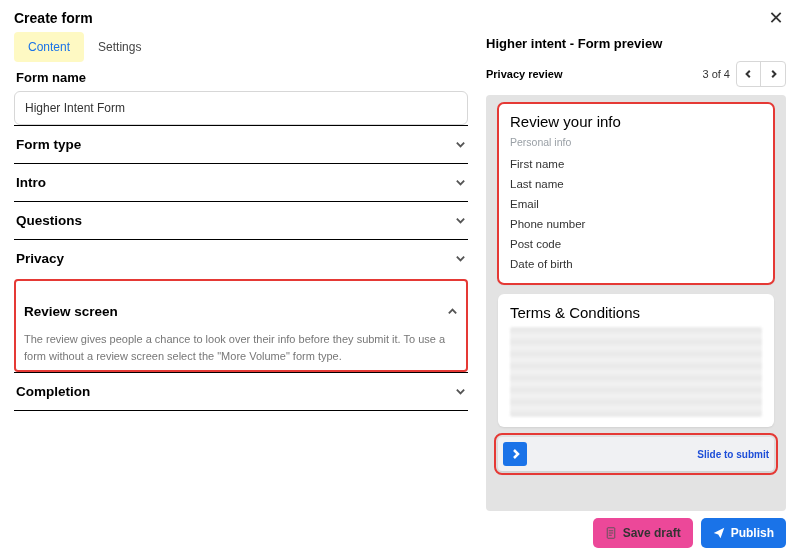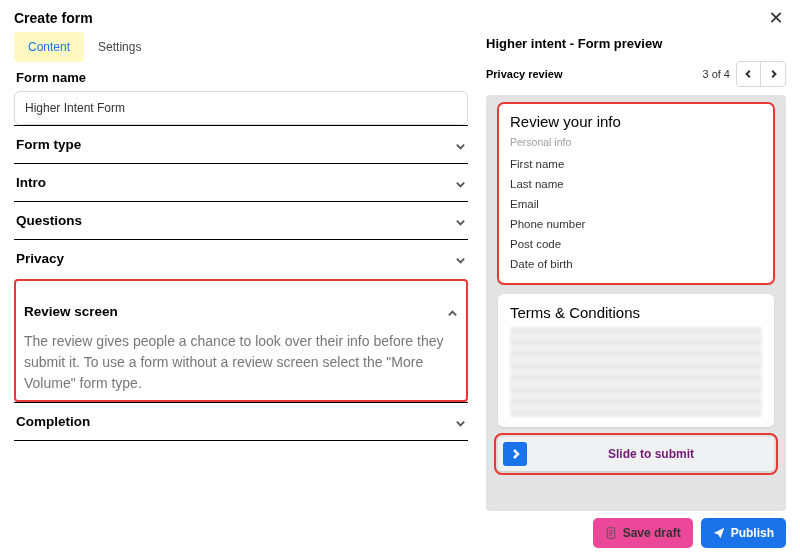--- a/index.html
+++ b/index.html
@@ -8,28 +8,28 @@
 .hdr-title{font-weight:700;font-size:14px}
 .close{font-size:18px;color:#333;cursor:pointer;width:20px;height:20px;display:flex;align-items:center;justify-content:center}
 .main{display:flex;padding:0 14px 0 14px;gap:18px}
 .left{flex:1;min-width:0}
 .tabs{display:flex;gap:0;margin-bottom:6px}
 .tab{padding:8px 14px;font-size:12px;cursor:pointer;border-radius:4px}
 .tab.active{background:#fef9c3;color:#1a73e8;font-weight:400}
 .tab:not(.active){color:#444}
 .sec-label{font-weight:700;font-size:13px;margin:8px 0 6px 2px}
 .input{width:100%;border:1px solid #d7d7d7;border-radius:6px;padding:9px 10px;font-size:12px;color:#333}
-.acc{border-top:1px solid #000;padding:11px 2px;display:flex;justify-content:space-between;align-items:flex-end;cursor:pointer}
+.acc{border-top:1px solid #000;padding:11px 2px;display:flex;justify-content:space-between;align-items:center;cursor:pointer}
 .acc:first-of-type{margin-top:14px}
 .acc:last-of-type{border-bottom:1px solid #000}
 .acc-title{font-weight:700;font-size:13.5px}
 .chev{width:12px;height:12px;display:flex;align-items:center;justify-content:center}
 .chev svg{width:11px;height:11px;stroke:#555;fill:none;stroke-width:2}
 .acc.open{padding-bottom:10px}
-.acc-desc{font-size:14px;color:#777;line-height:1.5;padding:2px 2px 10px 2px;border-bottom:1px solid #000}
+.acc-desc{font-size:11px;color:#777;line-height:1.5;padding:2px 2px 10px 2px;border-bottom:1px solid #000}
 .hl{border:2px solid #e53935;border-radius:4px;padding:3px 6px 0 6px;margin-top:2px}
 .hl .acc{border-top:none;padding-top:6px}
 .hl .acc-desc{border-bottom:none;padding-bottom:6px}
 .right{width:300px;flex:none}
 .pv-title{font-weight:700;font-size:13px;margin:4px 0 10px 0}
 .pv-bar{display:flex;align-items:center;justify-content:space-between;margin-bottom:8px}
 .pv-step{font-weight:700;font-size:11px}
 .pv-count{font-size:11px;color:#333;margin-left:auto;margin-right:6px}
 .pv-nav{border:1px solid #d7d7d7;border-radius:4px;display:flex;overflow:hidden}
 .pv-btn{width:24px;height:24px;display:flex;align-items:center;justify-content:center;cursor:pointer}
@@ -38,21 +38,21 @@
 .phone{background:#e3e3e3;border-radius:4px;padding:8px 12px 0 12px;height:416px;overflow:hidden;position:relative}
 .card{background:#fff;border-radius:6px;padding:10px 12px;margin-bottom:10px;box-shadow:0 1px 2px rgba(0,0,0,.08)}
 .card.hl2{outline:2px solid #e53935;outline-offset:-1px}
 .card-h{font-weight:400;font-size:15px;margin-bottom:6px}
 .card-sub{font-size:10.5px;color:#9aa0a6;margin-bottom:6px}
 .card-line{font-size:11.5px;color:#333;padding:4px 0}
 .tc-blur{height:90px;background:repeating-linear-gradient(0deg,#e6e6e6,#e6e6e6 6px,#eee 6px,#eee 12px);border-radius:2px;filter:blur(1.2px);opacity:.8;margin-top:6px}
 .slide{display:flex;align-items:center;background:#f0f1f3;border-radius:4px;padding:5px;gap:6px;outline:2px solid #e53935;outline-offset:2px;box-shadow:0 2px 4px rgba(0,0,0,0.1)}
 .slide-btn{width:24px;height:24px;background:#1a73e8;border-radius:3px;display:flex;align-items:center;justify-content:center}
 .slide-btn svg{width:10px;height:10px;stroke:#fff;stroke-width:2.5;fill:none}
-.slide-t{flex:1;text-align:center;font-weight:700;font-size:12px;color:#701a75}
+.slide-t{flex:1;text-align:right;font-weight:700;font-size:10px;color:#1d4ed8}
 .footer{position:absolute;bottom:10px;right:14px;display:flex;gap:8px}
 .btn{padding:8px 12px;border-radius:5px;font-size:12px;font-weight:600;display:flex;align-items:center;gap:6px;cursor:pointer}
 .btn.sec{background:#ec4899;color:#333}
 .btn.pri{background:#1a73e8;color:#fff}
 .btn svg{width:12px;height:12px}
 </style>
 </head>
 <body>
 
 <div class="hdr">

